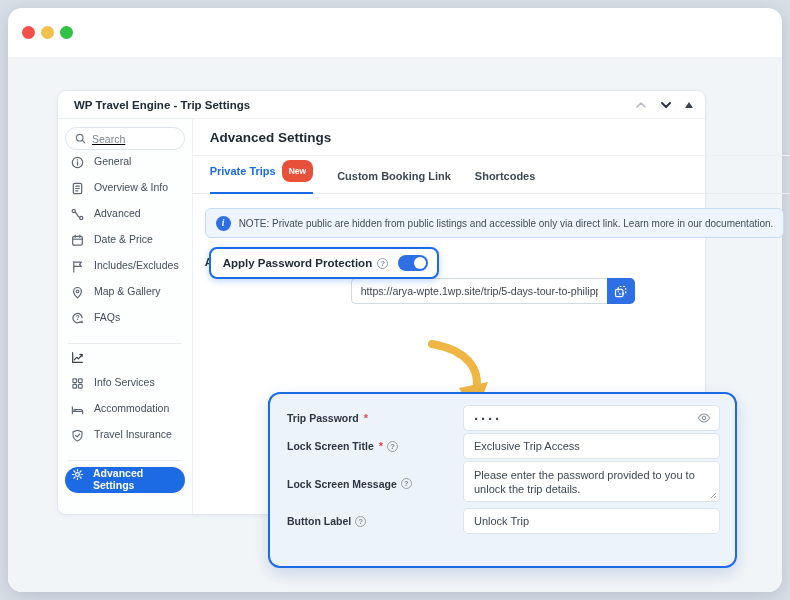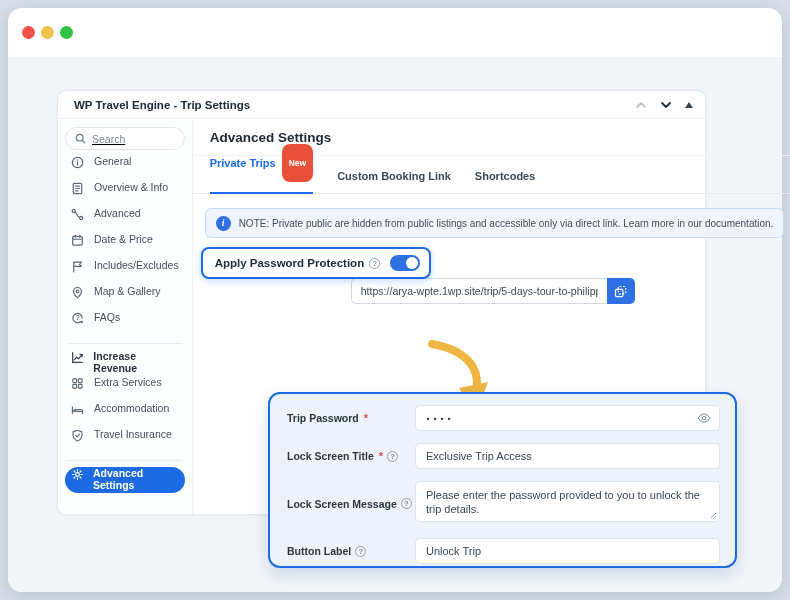--- a/index.html
+++ b/index.html
@@ -46,21 +46,21 @@
   
   .content { flex:1; position:relative; }
   .content-header { height:37px; display:flex; align-items:center; padding-left:17px;
                     border-bottom:1px solid #eef1f4; }
   .content-header h1 { font-size:13.5px; font-weight:700; color:#1e2832; }
   .tabs { height:38px; display:flex; align-items:flex-end; gap:24px; padding:0 17px;
           border-bottom:1px solid #e8ecf0; }
   .tab { display:flex; align-items:center; gap:6px; font-size:11px; font-weight:700; color:#3d4853;
          padding-bottom:10px; cursor:pointer; border-bottom:2px solid transparent; margin-bottom:-1px; }
   .tab.active { color:#1a6ae8; border-bottom-color:#1a6ae8; }
-  .badge-new { background:#e8503a; color:#fff; font-size:8.5px; font-weight:700; padding:14px 7px;
+  .badge-new { background:#e8503a; color:#fff; font-size:8.5px; font-weight:700; padding:6px 7px;
                border-radius:8px; }
   .notebox { margin:14px 12px 0 12px; height:30px; background:#eef5fe; border:1px solid #c7dbf6;
              border-radius:6px; display:flex; align-items:center; gap:8px; padding:0 10px; }
   .info-badge { width:15px; height:15px; border-radius:50%; background:#2f6fe4; color:#fff; font-size:9.5px;
                 font-weight:700; display:flex; align-items:center; justify-content:center; flex:0 0 auto;
                 font-family:"Liberation Serif",serif; font-style:italic; }
   .notebox p { font-size:10px; color:#414d59; white-space:nowrap; }
   .frow { display:flex; align-items:center; margin:12px 12px 0 12px; height:24px; }
   .flabel { font-size:11px; font-weight:700; color:#222d39; display:flex; align-items:center; gap:5px; }
   .help { width:11px; height:11px; border:1px solid #98a1ac; border-radius:50%; color:#818b96;
@@ -68,31 +68,31 @@
   .toggle { width:30px; height:16px; border-radius:9px; background:#2f6fe4; position:relative; cursor:pointer;
             flex:0 0 auto; }
   .toggle .knob { position:absolute; right:2px; top:2px; width:12px; height:12px; border-radius:50%; background:#fff; }
   .allow-row .toggle { margin-left:48px; }
   .url-row { position:absolute; left:158px; top:159px; display:flex; }
   .url-row input { width:256px; height:26px; border:1px solid #d3dae3; border-right:none;
                    border-radius:5px 0 0 5px; font-size:10.6px; color:#3d4754; padding:0 9px;
                    font-family:"Liberation Sans",sans-serif; outline:none; background:#fff; }
   .copy-btn { width:28px; height:26px; background:#2f6fe4; border:none; border-radius:0 5px 5px 0;
               display:flex; align-items:center; justify-content:center; cursor:pointer; }
-  .hl-box { position:absolute; left:8px; top:128px; width:230px; height:32px; background:#fff;
+  .hl-box { position:absolute; left:16px; top:128px; width:230px; height:32px; background:#fff;
             border:2px solid #1d6ae5; border-radius:8px; display:flex; align-items:center;
             justify-content:space-between; padding:0 9px 0 12px;
             box-shadow:0 2px 7px rgba(29,106,229,.28); }
   .hl-box .flabel { font-size:11.5px; }
 
   
   .popup { position:absolute; left:260px; top:384px; width:469px; height:176px; background:#edf3fb;
            border:2px solid #1d6ae5; border-radius:12px; box-shadow:0 6px 16px rgba(30,80,160,.18);
            padding:11px 15px 0 17px; }
-  .prow { display:flex; align-items:center; margin-bottom:12px; }
+  .prow { display:flex; align-items:center; margin-bottom:2px;gap:48px; }
   .plabel { width:128px; font-size:10.5px; font-weight:700; color:#2b3642; display:flex;
             align-items:center; gap:4px; flex:0 0 auto; }
   .req { color:#e5483f; font-size:11px; margin-left:1px; }
   .pfield { flex:1; position:relative; }
   .pinput { width:100%; height:26px; background:#fff; border:1px solid #dde4ec; border-radius:5px;
             font-size:11px; color:#3c4754; padding:0 10px; font-family:"Liberation Sans",sans-serif;
             outline:none; }
   .pinput.pw { font-size:15px; font-weight:700; letter-spacing:2px; padding-top:0; }
   .ptext { width:100%; height:41px; background:#fff; border:1px solid #dde4ec; border-radius:5px;
            font-size:11px; color:#3c4754; padding:6px 10px; font-family:"Liberation Sans",sans-serif;
@@ -213,32 +213,31 @@
         <div class="s-div"></div>
 
         <div class="s-item section">
           <span class="ic">
               <svg width="13" height="13" viewBox="0 0 14 14">
                 <path d="M1.8 1.8 V12.2 H12.2" fill="none" stroke="currentColor" stroke-width="1.3" stroke-linecap="round"></path>
                 <polyline points="3.5,9.5 6,6.8 8,8.4 12,3.8" fill="none" stroke="currentColor" stroke-width="1.3" stroke-linecap="round" stroke-linejoin="round"></polyline>
                 <polyline points="9.6,3.6 12,3.8 11.8,6.2" fill="none" stroke="currentColor" stroke-width="1.3" stroke-linecap="round" stroke-linejoin="round"></polyline>
               </svg>
             </span>
-          <span>Increase Revenue</span>
         </div>
         <div class="s-item">
           <span class="ic">
               <svg width="13" height="13" viewBox="0 0 14 14">
                 <rect x="2" y="2" width="4" height="4" rx="0.8" fill="none" stroke="currentColor" stroke-width="1.2"></rect>
                 <rect x="8" y="2" width="4" height="4" rx="0.8" fill="none" stroke="currentColor" stroke-width="1.2"></rect>
                 <rect x="2" y="8" width="4" height="4" rx="0.8" fill="none" stroke="currentColor" stroke-width="1.2"></rect>
                 <rect x="8" y="8" width="4" height="4" rx="0.8" fill="none" stroke="currentColor" stroke-width="1.2"></rect>
               </svg>
             </span>
-          <span>Extra Services</span>
+          <span>Info Services</span>
         </div>
         <div class="s-item">
           <span class="ic">
               <svg width="13" height="13" viewBox="0 0 14 14">
                 <path d="M1.5 11.5 V4" fill="none" stroke="currentColor" stroke-width="1.2" stroke-linecap="round"></path>
                 <path d="M1.5 9 H12.5 V11.5" fill="none" stroke="currentColor" stroke-width="1.2" stroke-linecap="round" stroke-linejoin="round"></path>
                 <path d="M4.5 9 V7 h5.5 a2.5 2 0 0 1 2.5 2" fill="none" stroke="currentColor" stroke-width="1.2" stroke-linejoin="round"></path>
                 <circle cx="3.4" cy="7.4" r="0.9" fill="currentColor"></circle>
               </svg>
             </span>

